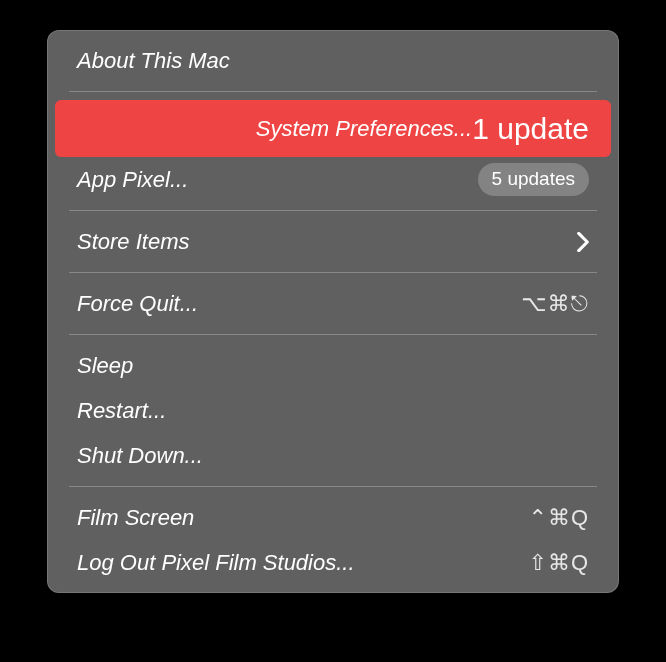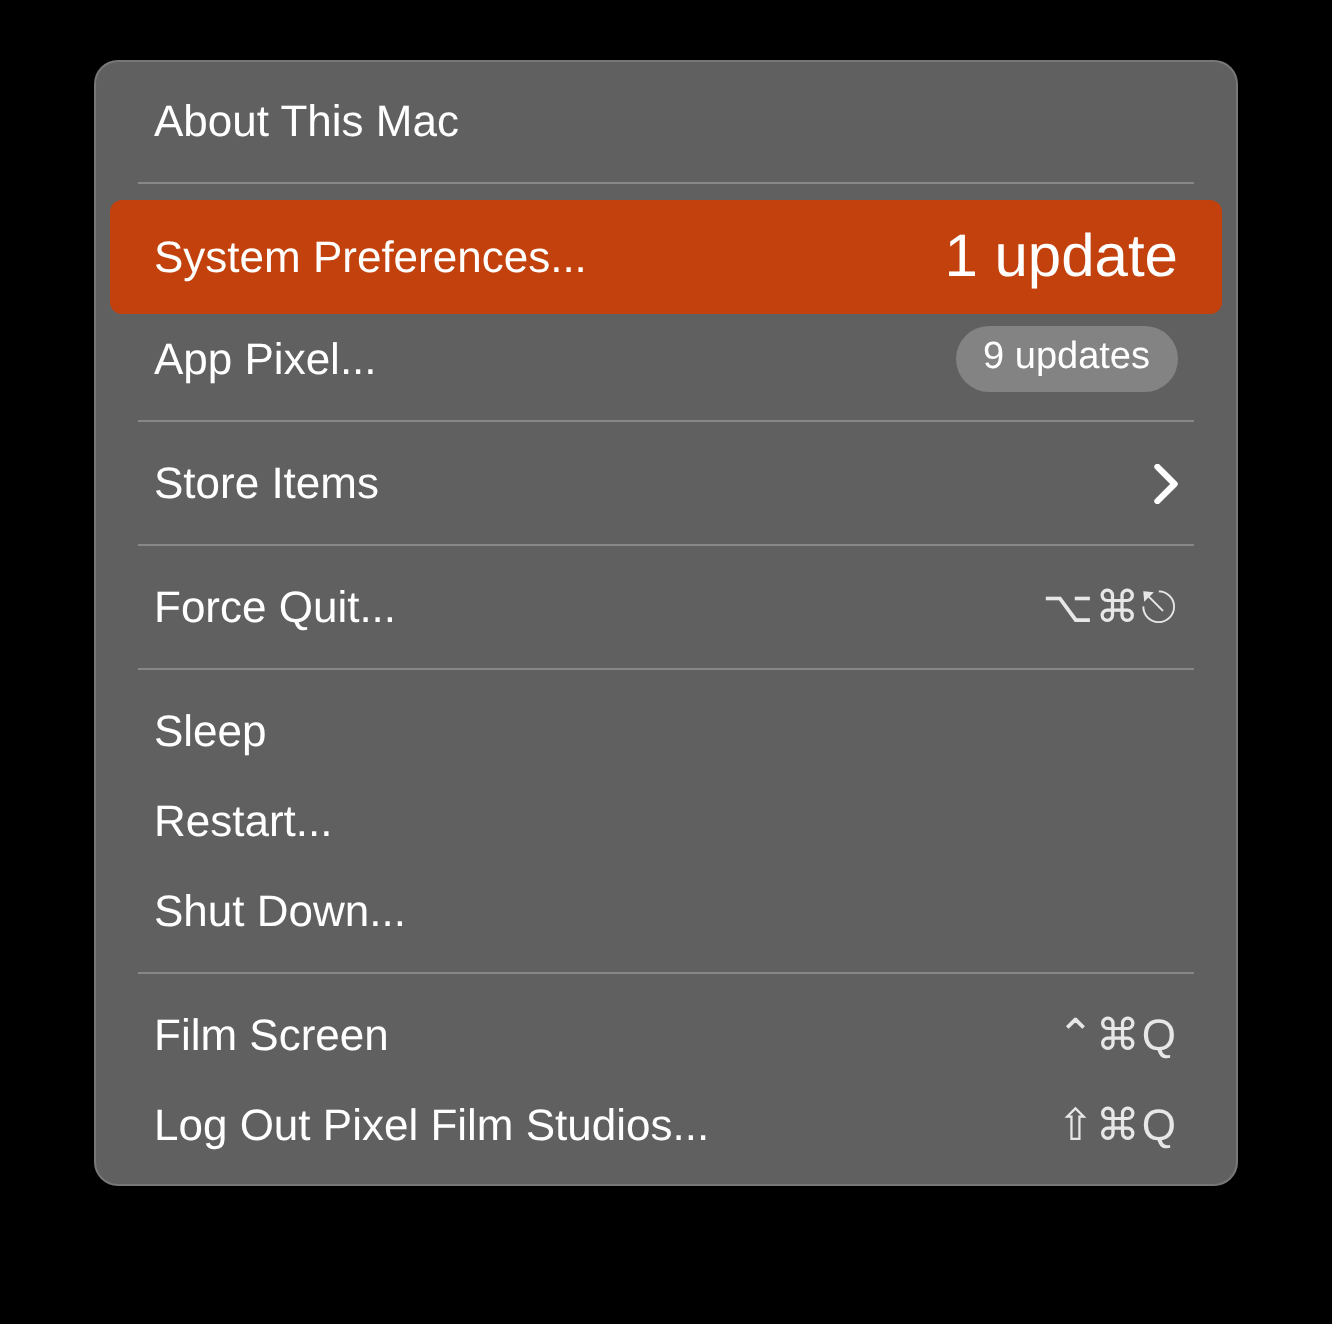--- a/index.html
+++ b/index.html
@@ -32,24 +32,26 @@
       padding: 6px 22px;
       margin: 0 8px;
       border-radius: 6px;
       color: #ffffff;
       font-size: 22px;
       font-weight: 400;
       line-height: 1.5;
       cursor: default;
     }
     .menu-item.selected {
-      background: #c2410c;
+      background: #ef4444;
+      text-align: right;
     }
     .menu-item .label {
       flex: 1;
+      font-style: italic;
     }
     .menu-item .trailing {
       display: flex;
       align-items: center;
       gap: 4px;
     }
     .badge {
       background: rgba(255,255,255,0.22);
       color: #ffffff;
       font-size: 19px;
@@ -97,21 +99,21 @@
   <div class="menu-item selected">
     <span class="label">System Preferences...</span>
     <span class="trailing">
       <span class="badge-text">1 update</span>
     </span>
   </div>
 
   <div class="menu-item">
     <span class="label">App Pixel...</span>
     <span class="trailing">
-      <span class="badge">9 updates</span>
+      <span class="badge">5 updates</span>
     </span>
   </div>
 
   <div class="separator"></div>
 
   <div class="menu-item">
     <span class="label">Store Items</span>
     <span class="trailing chevron">
       <svg viewBox="0 0 8 14" fill="none" stroke="#ffffff" stroke-width="2.2" stroke-linecap="round" stroke-linejoin="round">
         <polyline points="1,1 7,7 1,13"></polyline>

